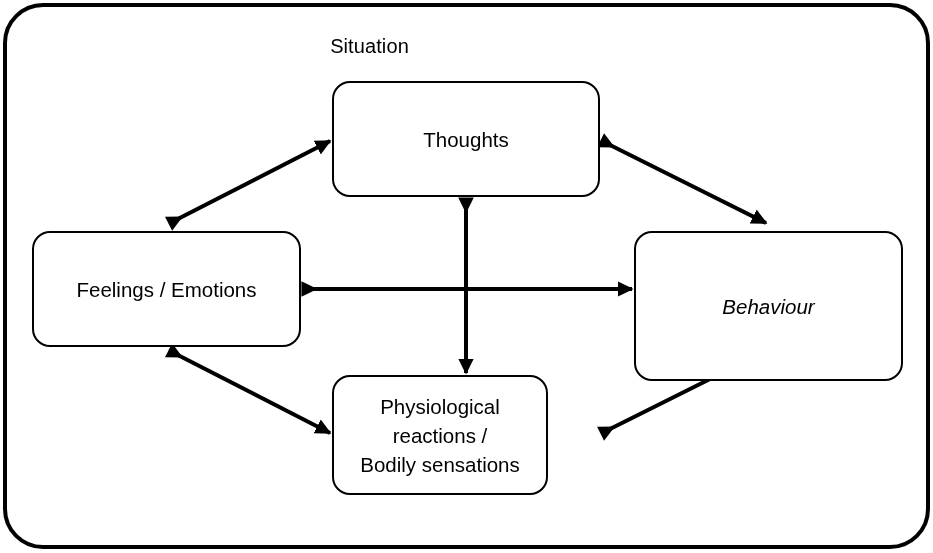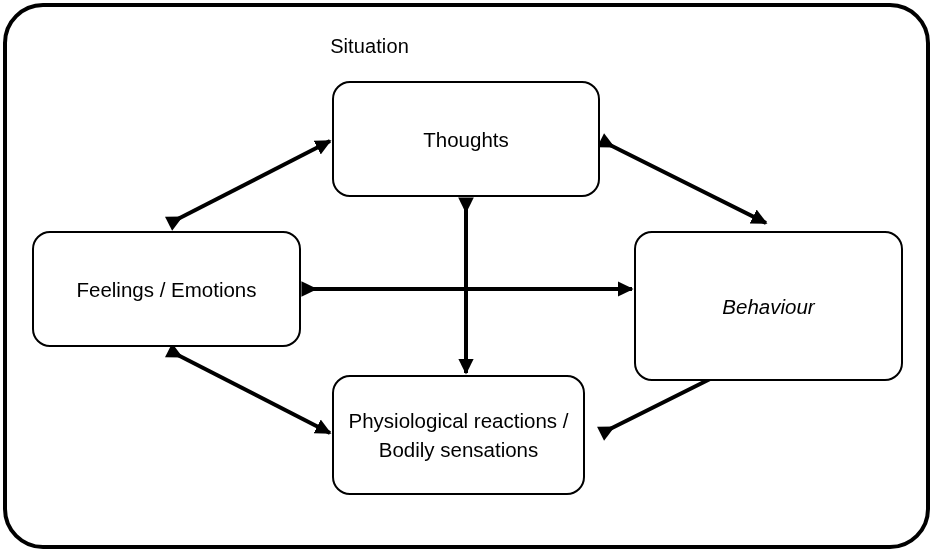--- a/index.html
+++ b/index.html
@@ -78,21 +78,21 @@
   #node-behaviour {
     left: 634px;
     top: 231px;
     width: 269px;
     height: 150px;
     font-style: italic;
   }
   #node-physio {
     left: 332px;
     top: 375px;
-    width: 253px;
+    width: 216px;
     height: 120px;
   }
   
   #arrow-layer {
     position: absolute;
     left: 0;
     top: 0;
     width: 933px;
     height: 553px;
     z-index: 2;

